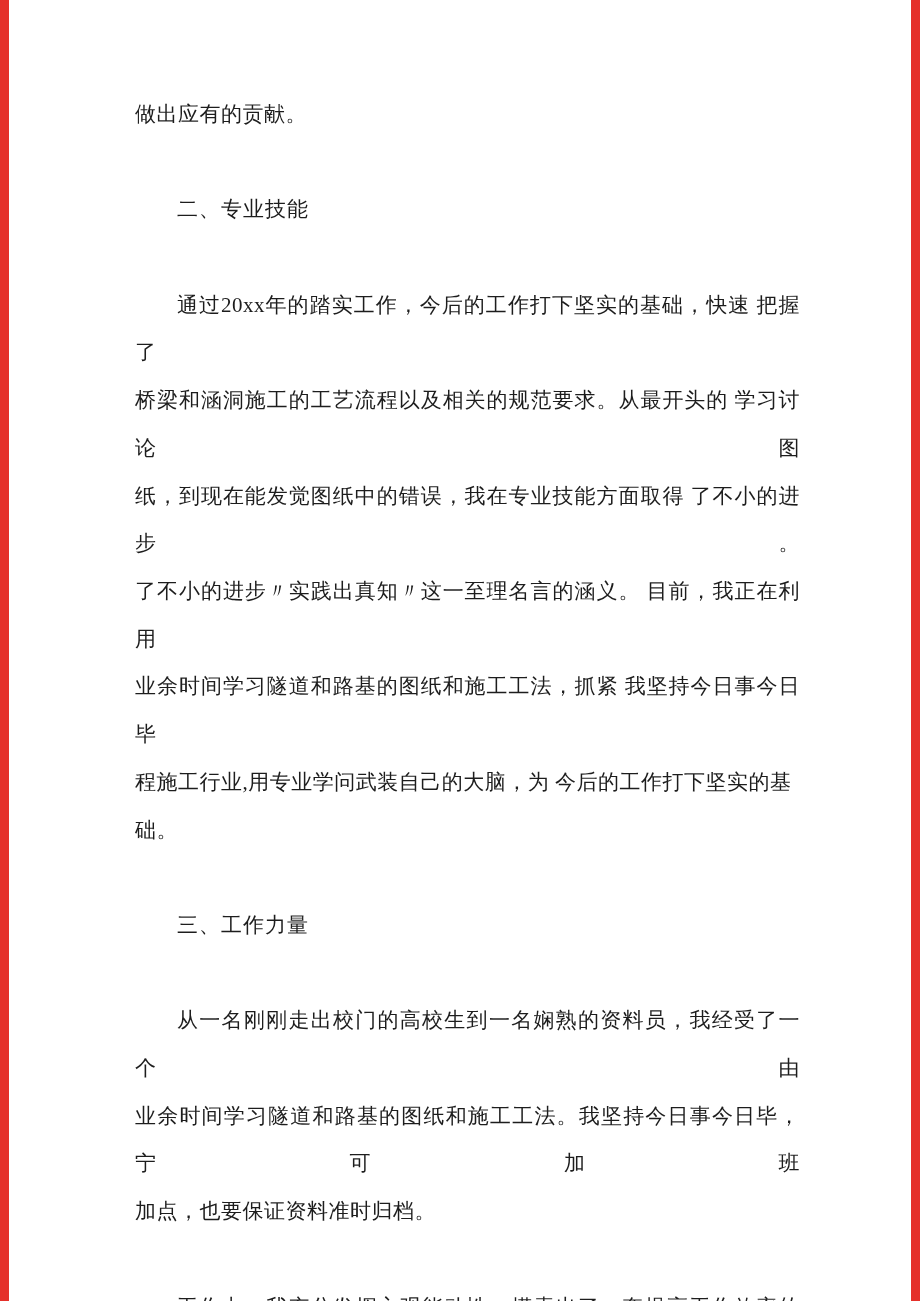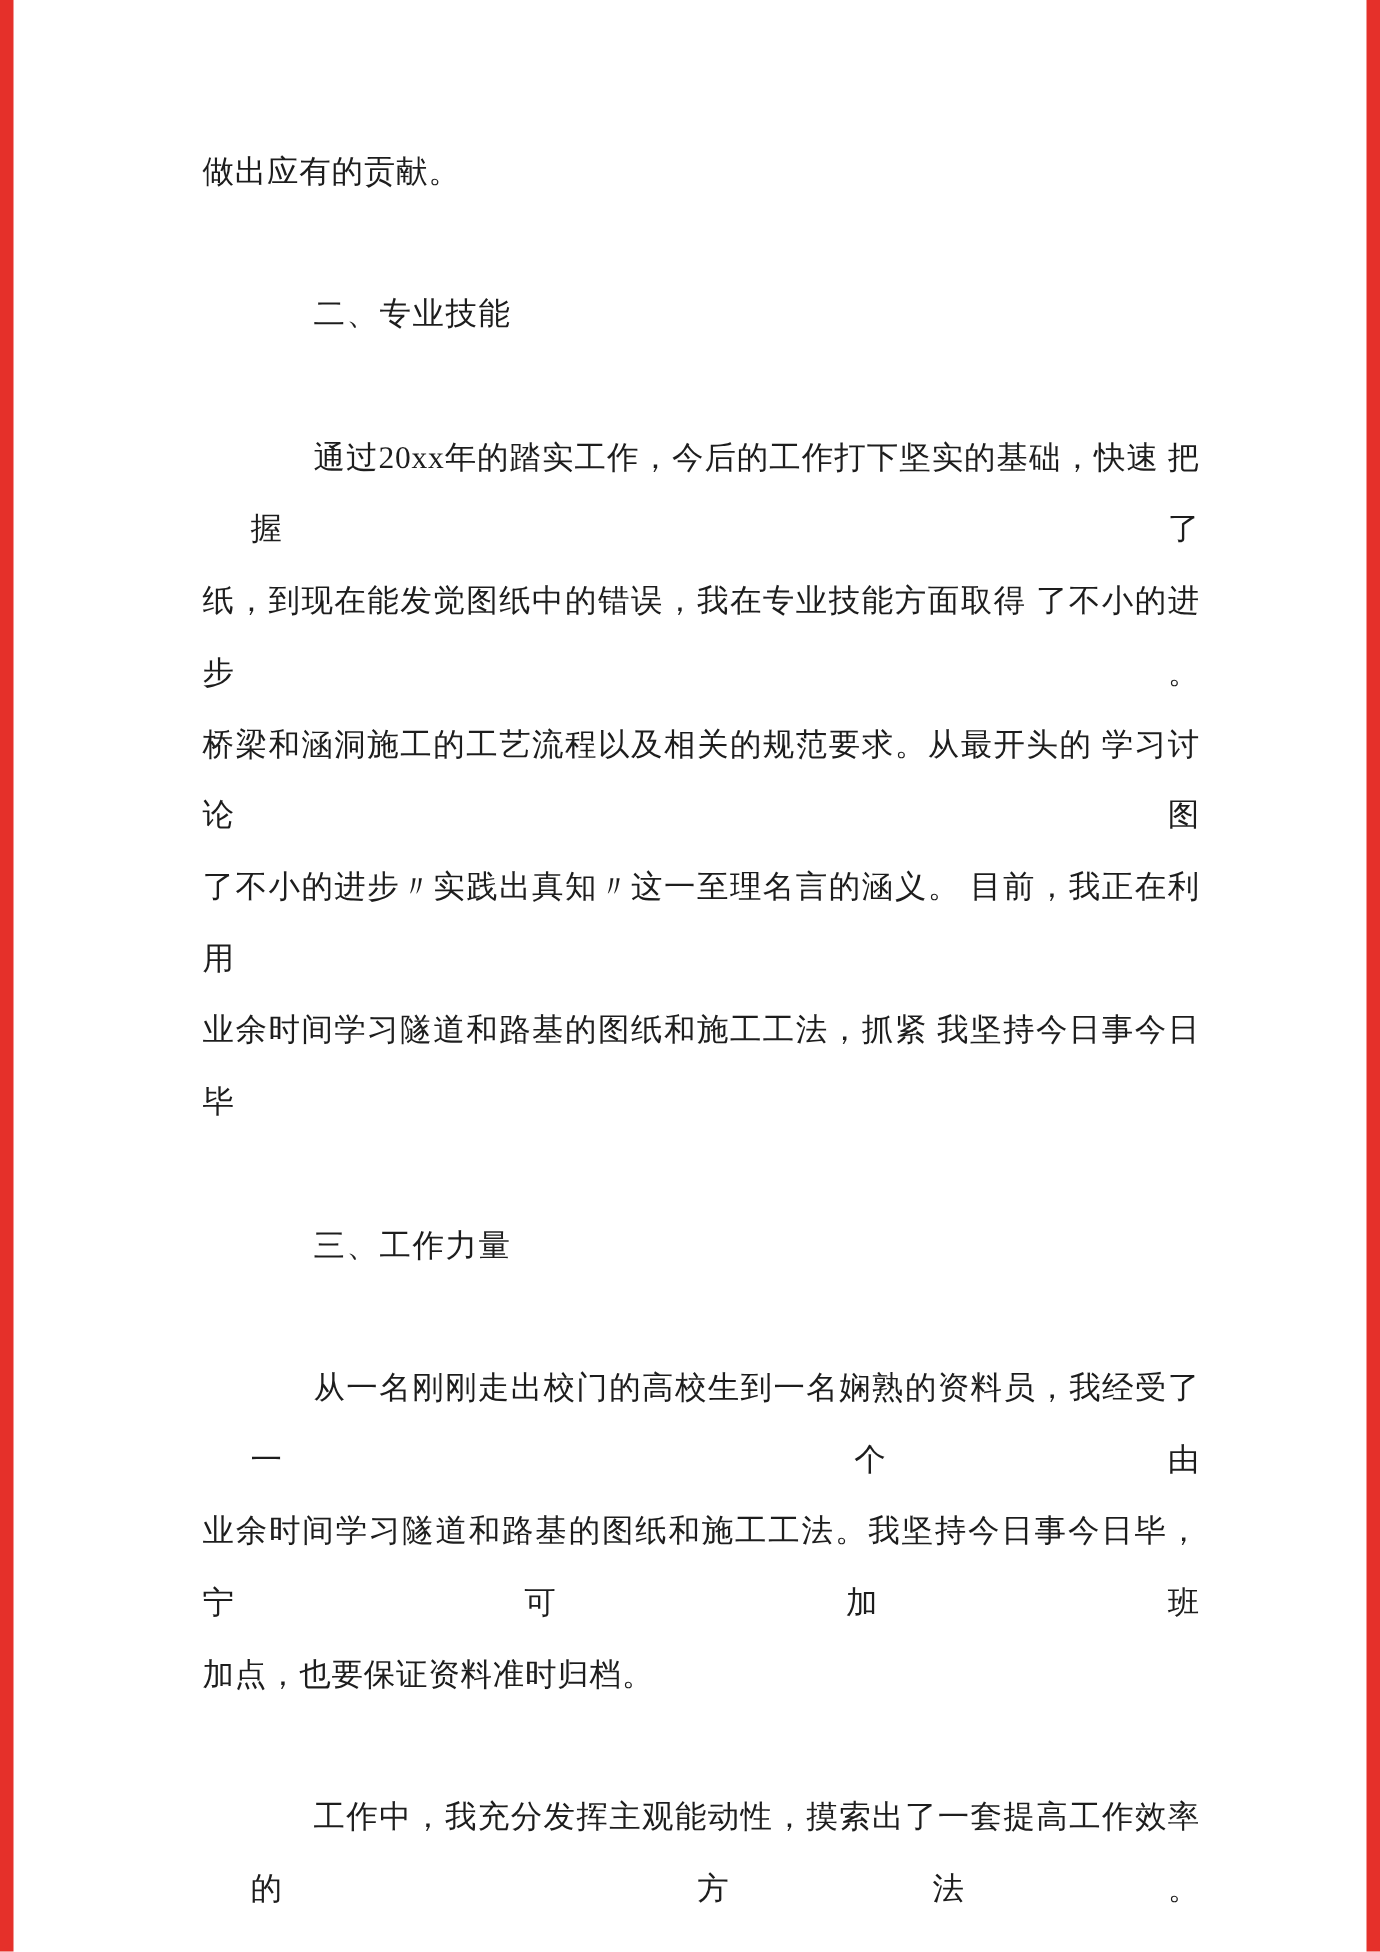--- a/index.html
+++ b/index.html
@@ -32,21 +32,21 @@
     width: 665px;
     font-size: 21px;
     letter-spacing: 0.5px;
   }
   .block + .block { margin-top: 47.7px; }
   .line {
     line-height: 47.7px;
     min-height: 47.7px;
     white-space: pre-wrap;
   }
-  .line.first { text-indent: 42px; margin-left: 32px; }
+  .line.first { text-indent: 42px; }
   .line.just {
     text-align: justify;
     text-align-last: justify;
     text-justify: inter-character;
   }
   .block.heading .line { letter-spacing: 1px; }
 </style>
 </head>
 <body>
 
@@ -55,24 +55,25 @@
 
 <main class="doc-page">
     <div class="block paragraph">
       <div class="line">做出应有的贡献。</div>
     </div>
     <div class="block heading">
       <div class="line first">二、专业技能</div>
     </div>
     <div class="block paragraph">
       <div class="line first just">通过20xx年的踏实工作，今后的工作打下坚实的基础，快速 把握了</div>
+      <div class="line just">桥梁和涵洞施工的工艺流程以及相关的规范要求。从最开头的 学习讨论图</div>
       <div class="line just">纸，到现在能发觉图纸中的错误，我在专业技能方面取得 了不小的进步。</div>
-      <div class="line just">桥梁和涵洞施工的工艺流程以及相关的规范要求。从最开头的 学习讨论图</div>
       <div class="line just">了不小的进步〃实践出真知〃这一至理名言的涵义。 目前，我正在利用</div>
       <div class="line just">业余时间学习隧道和路基的图纸和施工工法，抓紧 我坚持今日事今日毕</div>
+      <div class="line">程施工行业,用专业学问武装自己的大脑，为 今后的工作打下坚实的基础。</div>
     </div>
     <div class="block heading">
       <div class="line first">三、工作力量</div>
     </div>
     <div class="block paragraph">
       <div class="line first just">从一名刚刚走出校门的高校生到一名娴熟的资料员，我经受了一 个由</div>
       <div class="line just">业余时间学习隧道和路基的图纸和施工工法。我坚持今日事今日毕，宁可加班</div>
       <div class="line">加点，也要保证资料准时归档。</div>
     </div>
     <div class="block paragraph">

